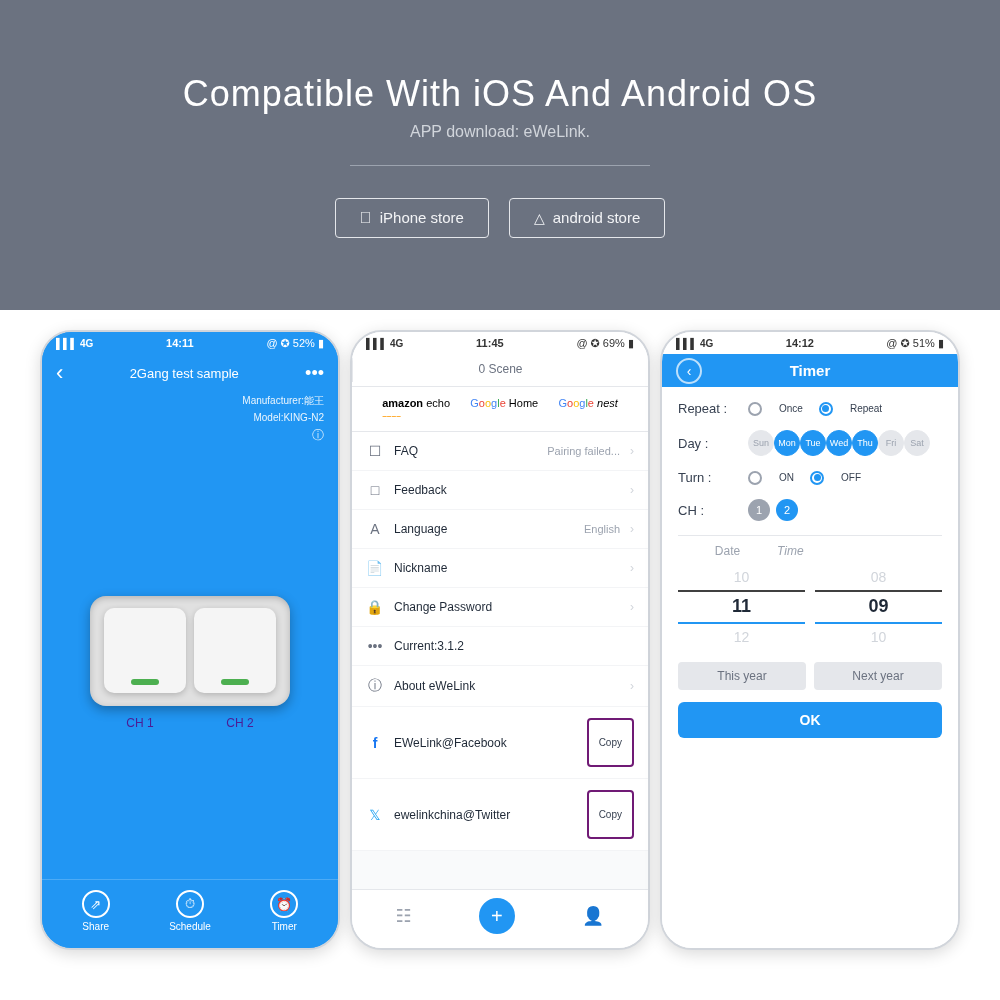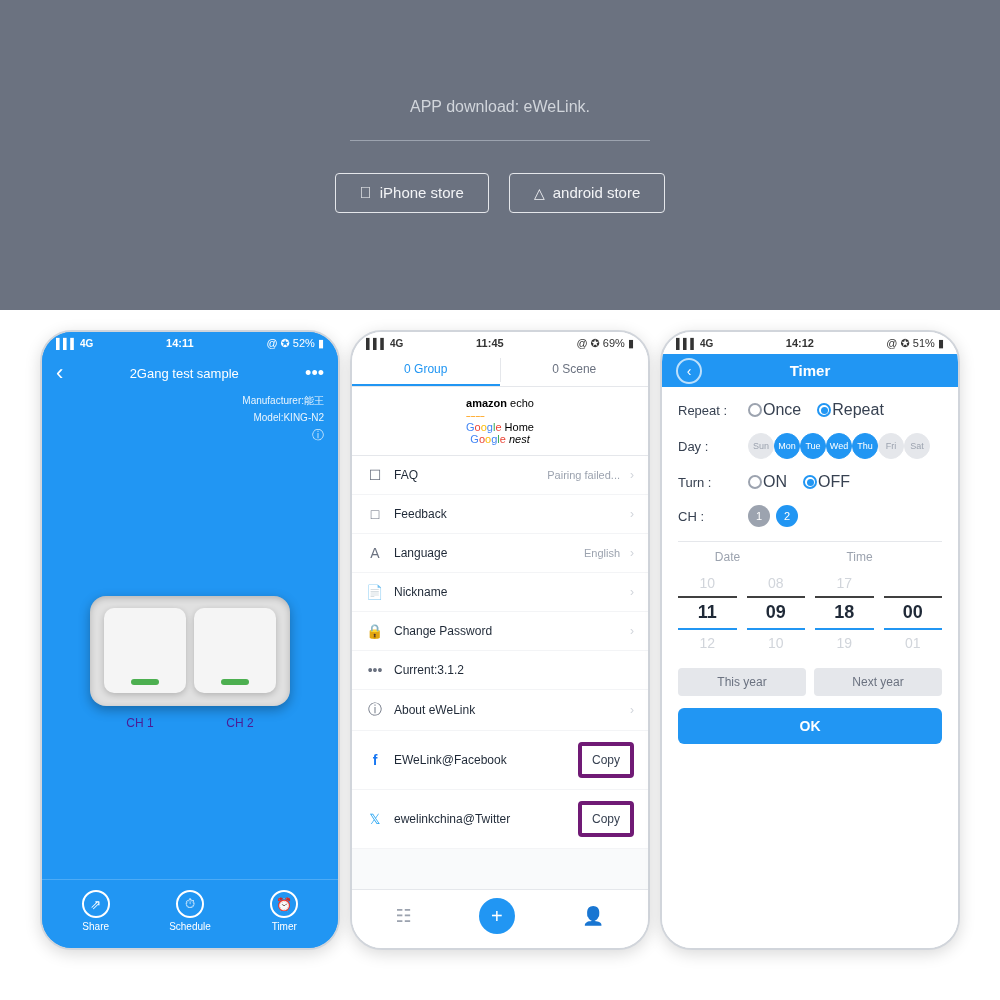--- a/index.html
+++ b/index.html
@@ -214,46 +214,44 @@
       border-bottom: 2px solid #2196f3;
     }
     .phone-2 .tab-divider {
       width: 1px;
       background: #e5e7eb;
       align-self: stretch;
       margin: 4px 0;
     }
     .phone-2 .brand-logos {
       display: flex;
-      align-items: center;
       justify-content: space-around;
       padding: 10px 20px;
       border-bottom: 1px solid #e5e7eb;
       background: #fff;
-      flex-direction: column;
     }
 
     .menu-list { flex: 1; overflow: hidden; background: #f9fafb; }
     .menu-item {
       display: flex;
       align-items: center;
       padding: 11px 14px;
       background: #fff;
       border-bottom: 1px solid #f3f4f6;
       gap: 10px;
     }
     .menu-icon { font-size: 14px; color: #6b7280; width: 18px; text-align: center; }
     .menu-label { flex: 1; font-size: 12px; color: #1f2937; }
     .menu-value { font-size: 11px; color: #9ca3af; }
     .menu-chevron { font-size: 12px; color: #d1d5db; }
     .menu-copy-btn {
-      border: 4px solid #701a75;
-      background: #fff;
-      padding: 7px 10px;
-      font-size: 12px;
+      border: 2px solid #701a75;
+      background: #fff;
+      padding: 17px 10px;
+      font-size: 10px;
       border-radius: 4px;
       cursor: pointer;
       color: #374151;
     }
 
     .phone-2 .bottom-tab-bar {
       display: flex;
       justify-content: space-around;
       align-items: center;
       padding: 8px 10px 14px;
@@ -313,22 +311,22 @@
     .timer-row {
       display: flex;
       align-items: center;
       margin-bottom: 14px;
     }
     .timer-label { width: 70px; font-size: 13px; color: #374151; font-weight: 500; }
     .timer-options { display: flex; gap: 16px; align-items: center; }
     .radio-option {
       display: flex;
       align-items: center;
-      gap: 1px;
-      font-size: 16px;
+      gap: 17px;
+      font-size: 10px;
       color: #374151;
     }
     .radio-circle {
       width: 14px;
       height: 14px;
       border-radius: 50%;
       border: 2px solid #9ca3af;
       display: flex;
       align-items: center;
       justify-content: center;
@@ -440,20 +438,21 @@
       border-radius: 6px;
       font-size: 14px;
       font-weight: 600;
       cursor: pointer;
     }
   </style>
 </head>
 <body>
 
 <div class="top-section">
+  <h1 class="top-title">Compatible With iOS And Android OS</h1>
   <p class="top-subtitle">APP download: eWeLink.</p>
   <div class="top-divider"></div>
   <div class="store-buttons">
     <button class="store-btn">
       <span style="font-size:16px;"></span>
       <span>iPhone store</span>
     </button>
     <button class="store-btn">
       <span style="font-size:14px;">△</span>
       <span>android store</span>
@@ -507,21 +506,20 @@
     </div>
   </div>
 
   <div class="phone phone-2">
     <div class="status-bar">
       <span class="signal">▌▌▌ 4G</span>
       <span class="time">11:45</span>
       <span class="icons">@ ✪ 69% ▮</span>
     </div>
     <div class="header-tabs">
-      <div class="tab active">0 Group</div>
       <div class="tab-divider"></div>
       <div class="tab">0 Scene</div>
     </div>
     <div class="brand-logos">
       <span style="font-size:11px; font-weight:700;">amazon <span style="font-weight:400;">echo</span><br><span style="font-size:8px; color:#FF9900;">~~~~</span></span>
       <span style="font-size:11px;"><span style="color:#4285f4;">G</span><span style="color:#ea4335;">o</span><span style="color:#fbbc05;">o</span><span style="color:#4285f4;">g</span><span style="color:#34a853;">l</span><span style="color:#ea4335;">e</span> Home</span>
       <span style="font-size:11px;"><span style="color:#4285f4;">G</span><span style="color:#ea4335;">o</span><span style="color:#fbbc05;">o</span><span style="color:#4285f4;">g</span><span style="color:#34a853;">l</span><span style="color:#ea4335;">e</span> <span style="font-style:italic;">nest</span></span>
     </div>
     <div class="menu-list">
       <div class="menu-item">
@@ -633,44 +631,34 @@
       
       <div class="ch-row">
         <span class="timer-label">CH :</span>
         <div class="ch-num-circle ch-gray">1</div>
         <div class="ch-num-circle ch-blue">2</div>
       </div>
       <hr class="timer-divider">
       
       <div style="display:flex; margin-bottom:6px;">
         <div style="flex:1.2; text-align:center; font-size:12px; color:#9ca3af; font-weight:500;">Date</div>
-        <div style="flex:2; text-align:center; font-size:12px; color:#9ca3af; font-weight:500;">Time</div>
+        <div style="flex:2; font-size:12px; color:#9ca3af; font-weight:500;font-style:italic;">Time</div>
       </div>
       
       <div class="time-picker-area">
         <div class="time-col">
           <div class="time-item">10</div>
           <div class="time-item selected">11</div>
           <div class="time-item">12</div>
         </div>
         <div class="time-col">
           <div class="time-item">08</div>
           <div class="time-item selected">09</div>
           <div class="time-item">10</div>
         </div>
-        <div class="time-col">
-          <div class="time-item">17</div>
-          <div class="time-item selected">18</div>
-          <div class="time-item">19</div>
-        </div>
-        <div class="time-col">
-          <div class="time-item">&nbsp;</div>
-          <div class="time-item selected">00</div>
-          <div class="time-item">01</div>
-        </div>
       </div>
       
       <div class="year-buttons">
         <button class="year-btn">This year</button>
         <button class="year-btn">Next year</button>
       </div>
       
       <button class="ok-btn">OK</button>
     </div>
   </div>

